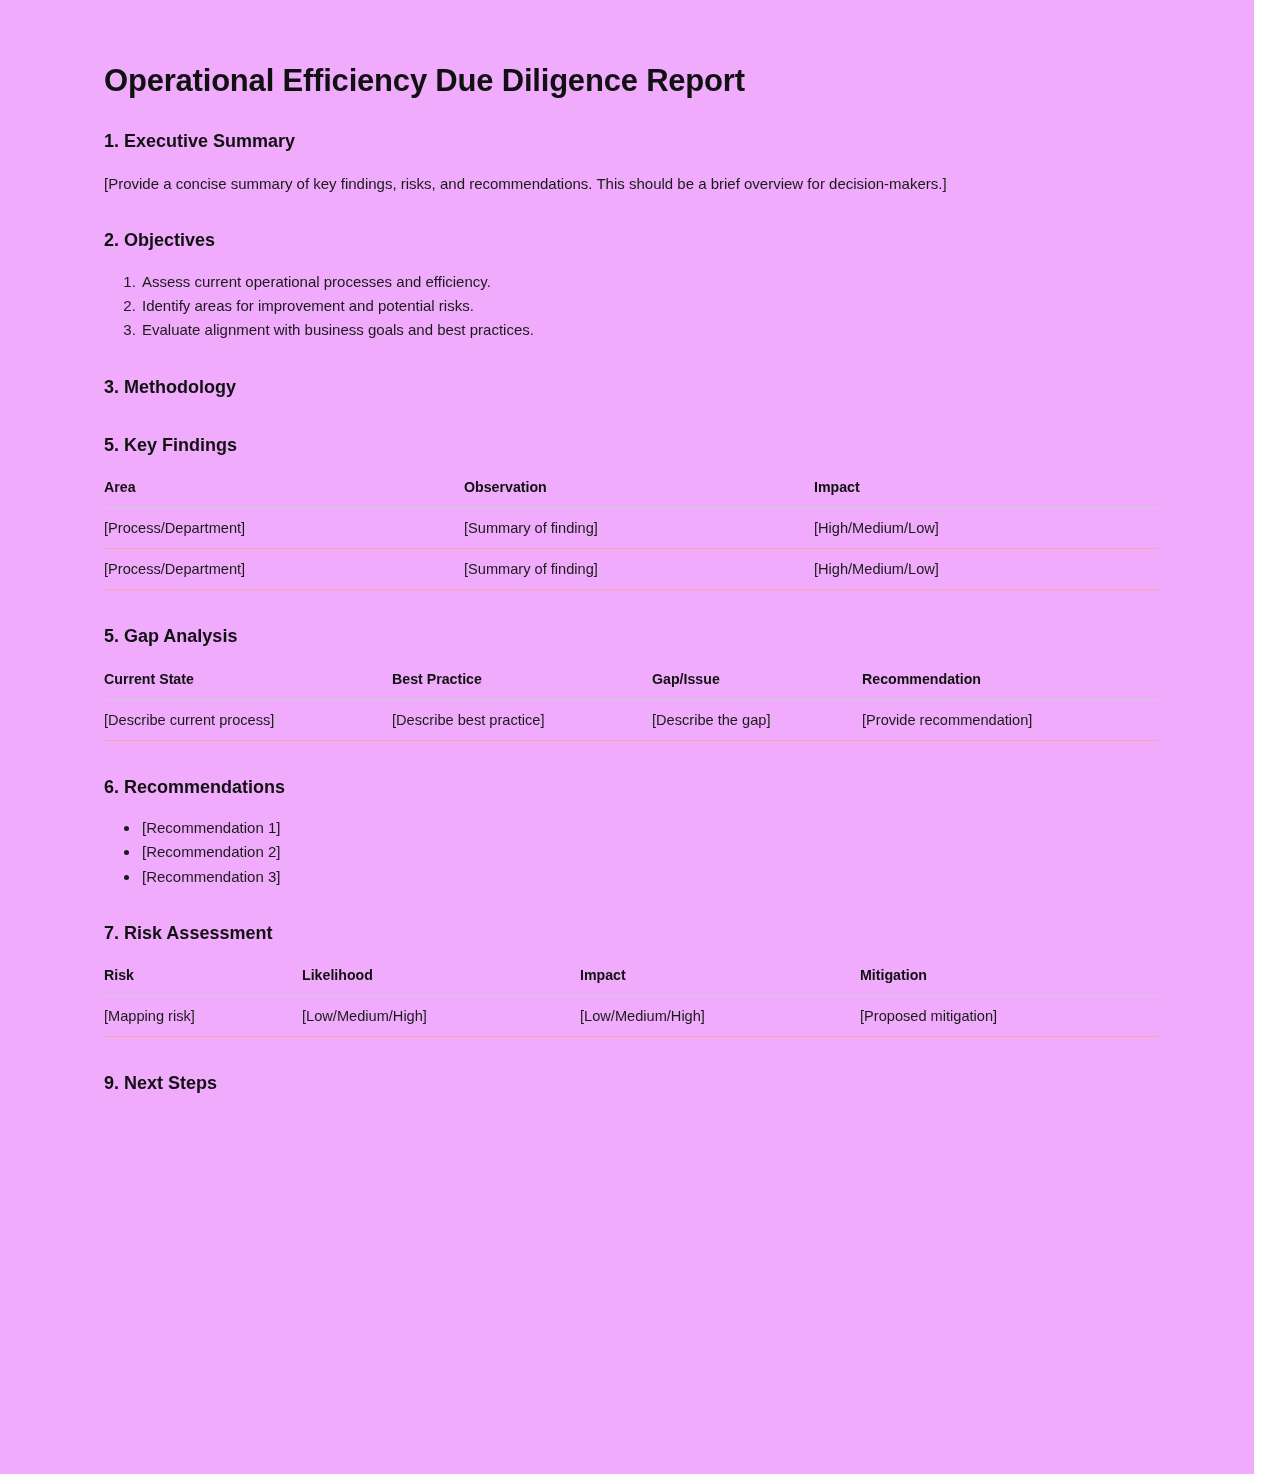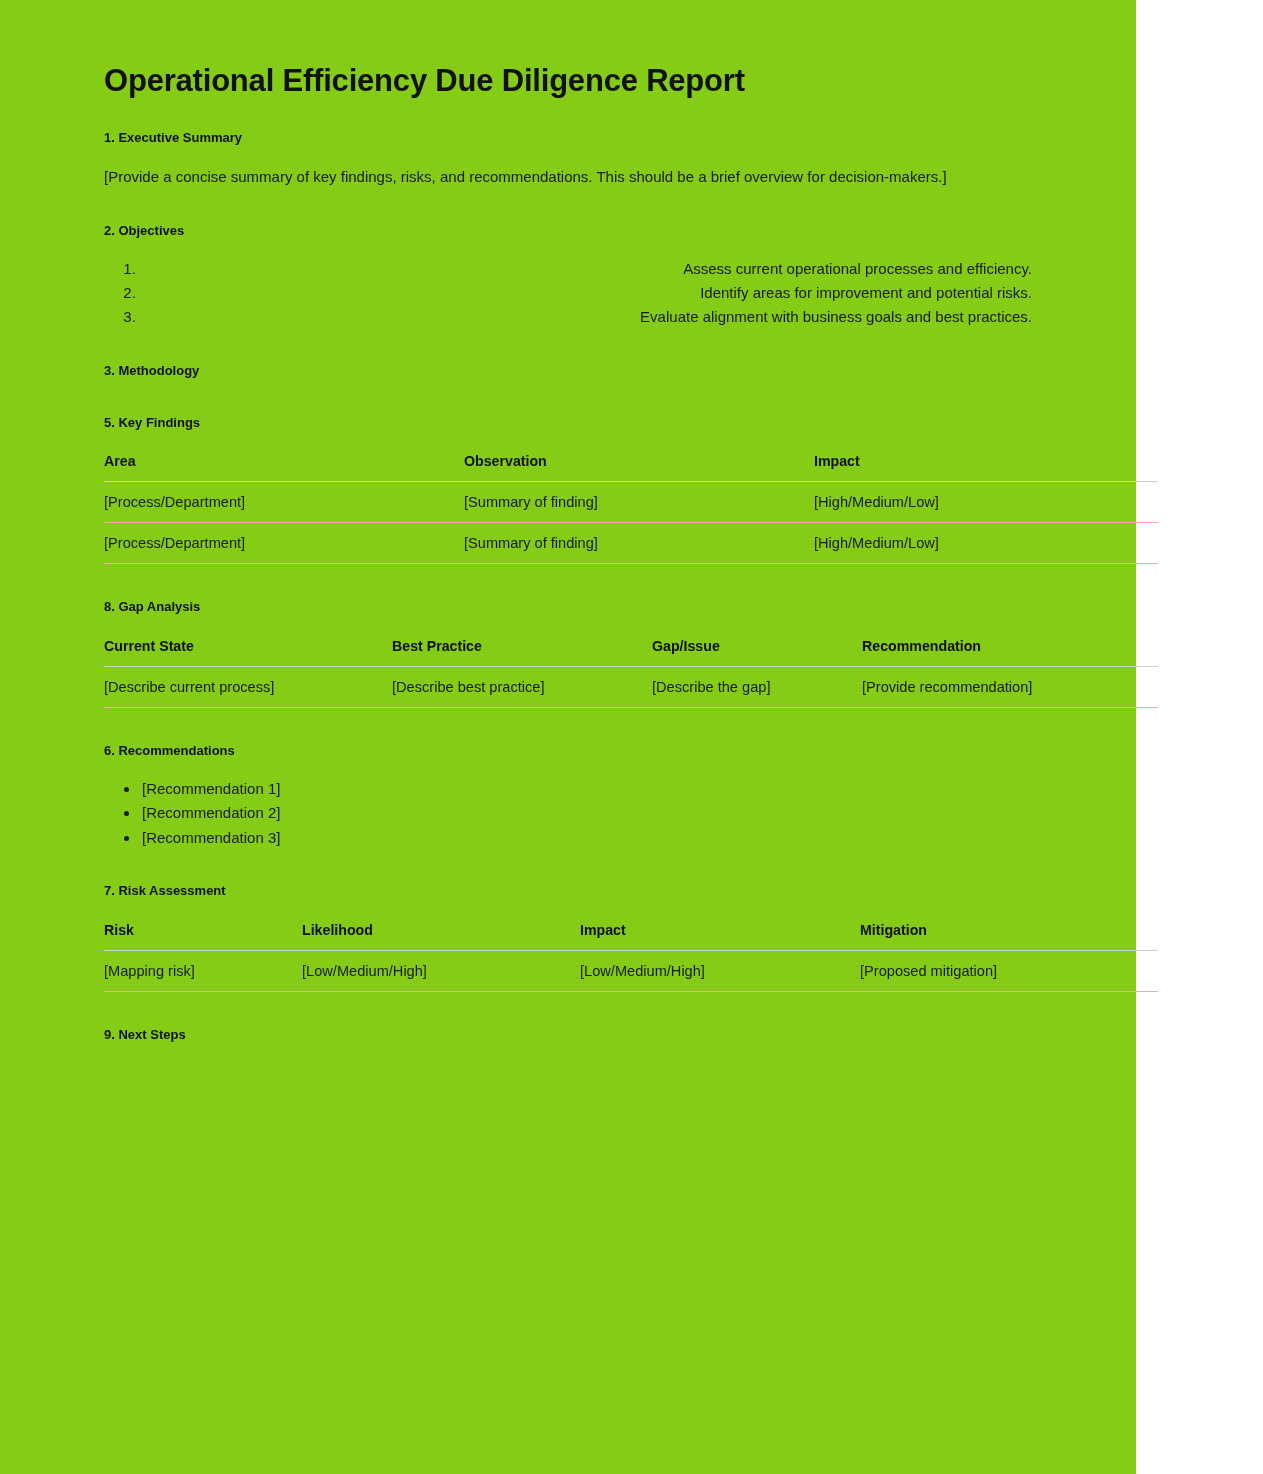--- a/index.html
+++ b/index.html
@@ -10,35 +10,35 @@
   }
   body {
     width: 1263px;
     min-height: 1474px;
     font-family: "Liberation Sans", sans-serif;
     color: #1a1a1a;
     -webkit-font-smoothing: antialiased;
   }
   .page {
     box-sizing: border-box;
-    width: 1136px;
+    width: 1254px;
     min-height: 1474px;
     padding: 62px 104px 60px 104px;
-    background: #84cc16;
+    background: #f0abfc;
   }
   .doc-title {
     font-size: 31px;
     font-weight: bold;
     line-height: 1.2;
     letter-spacing: -0.2px;
     margin: 0 0 0 0;
     color: #111111;
   }
   .section-heading {
-    font-size: 13px;
+    font-size: 18px;
     font-weight: bold;
     color: #111111;
     margin: 35px 0 0 0;
     line-height: 1.3;
   }
   .h2-first { margin-top: 31px; }
   .para {
     font-size: 15px;
     line-height: 1.45;
     margin: 19px 0 12px 0;
@@ -46,21 +46,20 @@
   }
   ol.numbered {
     margin: 18px 0 0 0;
     padding-left: 36px;
     font-size: 15px;
     line-height: 1.42;
   }
   ol.numbered li {
     margin: 0 0 3px 0;
     padding-left: 2px;
-    text-align: right;
   }
   ul.bulleted {
     margin: 18px 0 0 0;
     padding-left: 36px;
     font-size: 15px;
     line-height: 1.42;
     list-style-type: disc;
   }
   ul.bulleted li {
     margin: 0 0 3px 0;
@@ -145,21 +144,21 @@
         <td>[High/Medium/Low]</td>
       </tr>
       <tr>
         <td>[Process/Department]</td>
         <td>[Summary of finding]</td>
         <td>[High/Medium/Low]</td>
       </tr>
     </tbody>
   </table>
 
-  <h2 class="section-heading">8. Gap Analysis</h2>
+  <h2 class="section-heading">5. Gap Analysis</h2>
   <table class="doc-table t-gap">
     <colgroup>
         <col class="c1">
         <col class="c2">
         <col class="c3">
         <col class="c4">
       </colgroup>
     <thead>
       <tr>
         <th>Current State</th>

